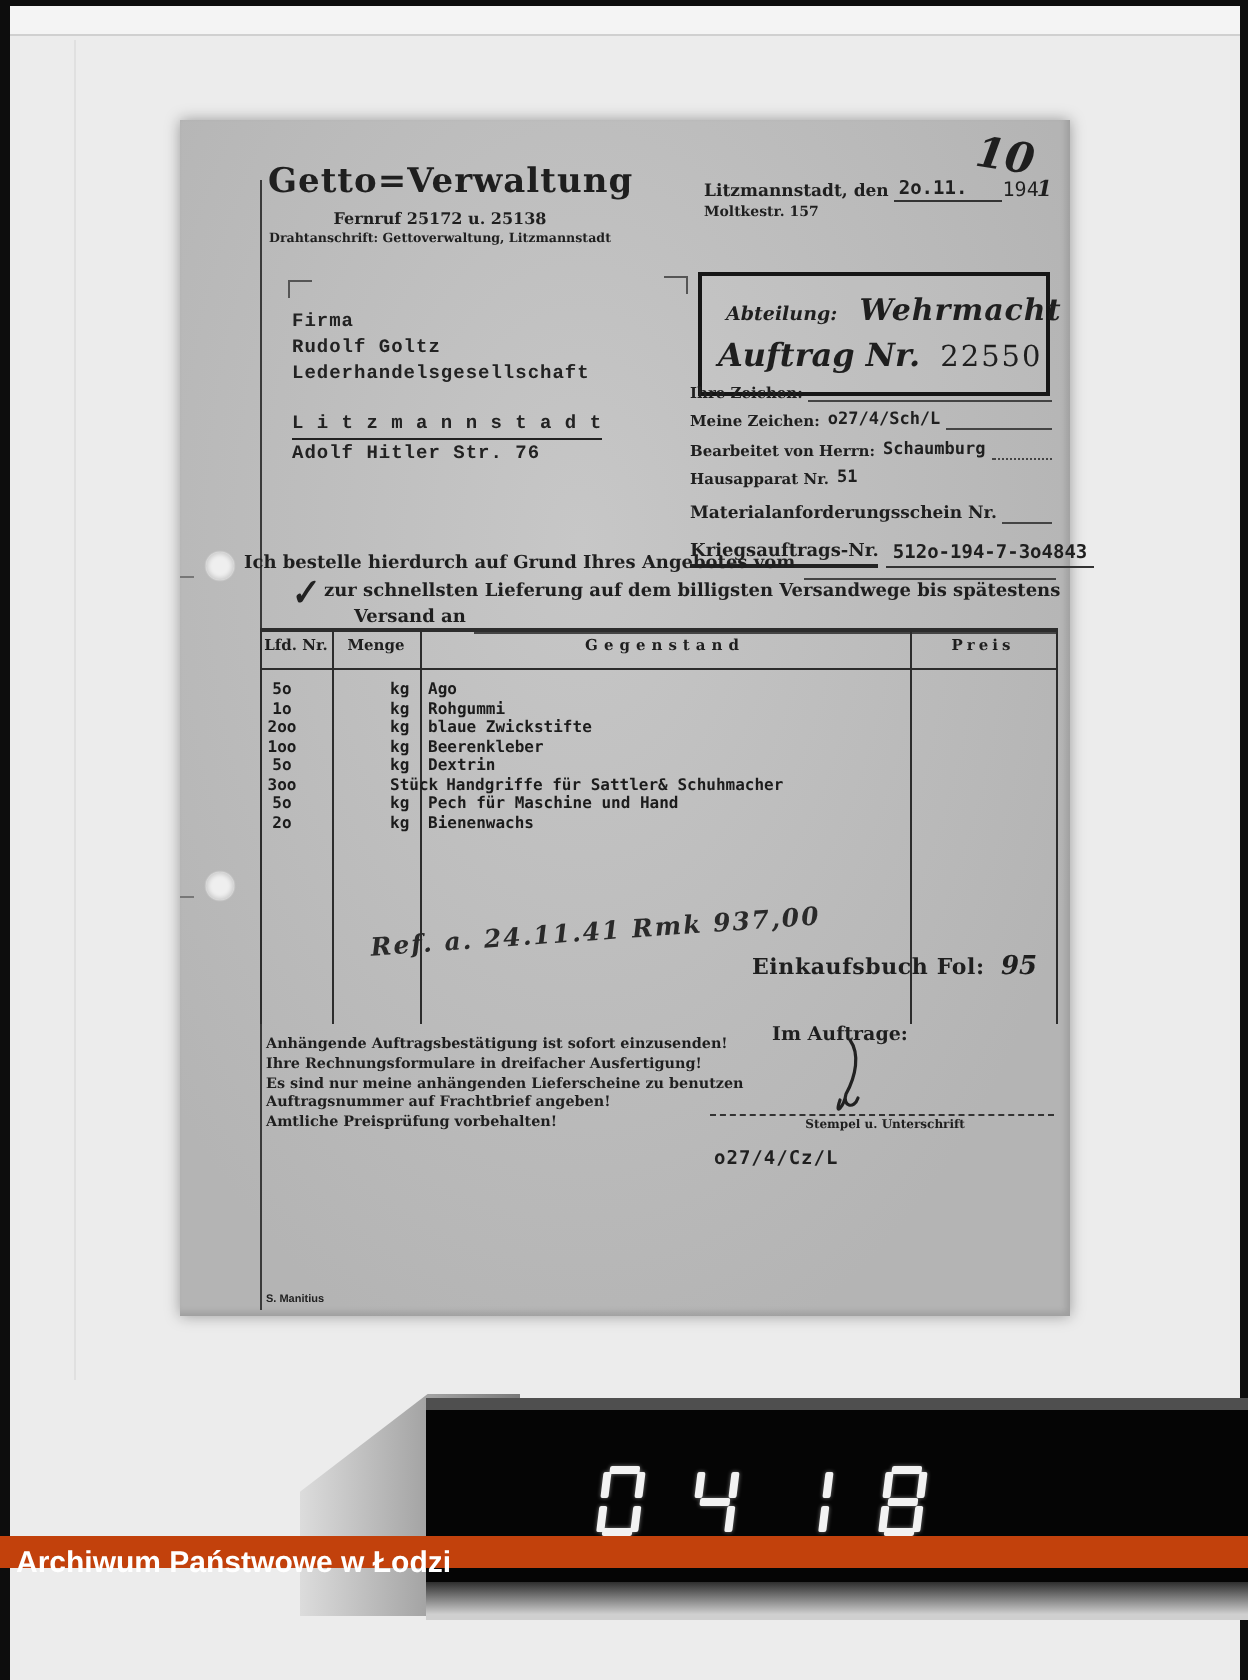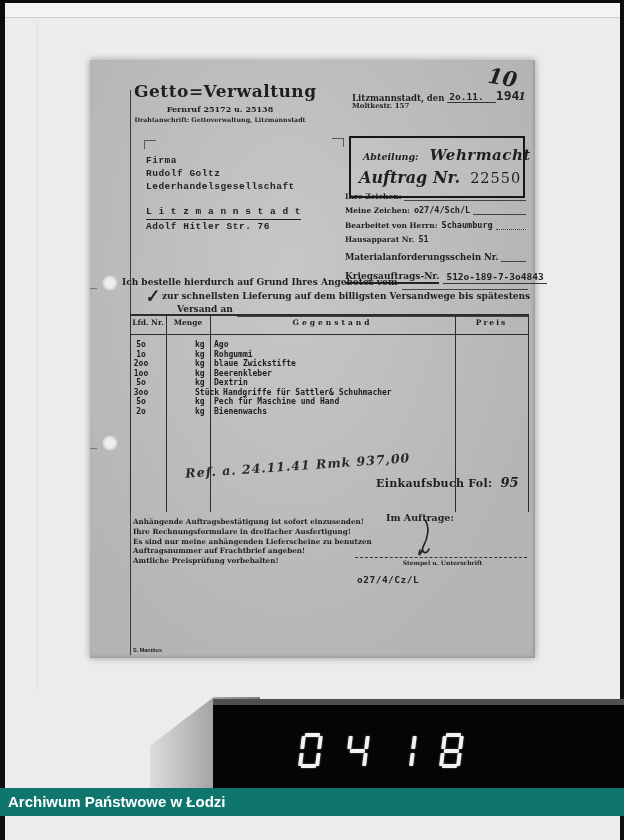--- a/index.html
+++ b/index.html
@@ -30,21 +30,21 @@
   
   .lh{left:44px;top:20px;width:172px;text-align:center;}
   .lh .l1{font-size:13.5px;font-weight:bold;letter-spacing:.3px;}
   .lh .l2{font-size:17px;font-weight:bold;letter-spacing:.5px;margin-top:1px;}
   .lh .phone{font-size:8px;font-weight:bold;margin-top:3px;}
   .lh .wire{font-size:6.3px;font-weight:bold;margin-top:2px;}
   
   .dateline{left:262px;top:28px;width:174px;font-size:8.5px;font-weight:bold;display:flex;align-items:flex-end;white-space:nowrap;}
   .dateline .dval{font-family:"DejaVu Sans Mono",monospace;font-size:9.5px;font-weight:bold;border-bottom:1px solid #333;margin-left:3px;padding:0 2px;}
   .dateline .dfill{flex:1;border-bottom:1px solid #333;height:9px;}
-  .dateline .yr{font-family:"DejaVu Sans Mono",monospace;font-size:13px;font-weight:bold;}
+  .dateline .yr{font-family:"DejaVu Sans Mono",monospace;font-size:10px;font-weight:normal;}
   .dateline .yrw{font-style:italic;font-size:11px;font-weight:bold;margin-left:-1px;}
   .street2{left:262px;top:41px;font-size:7px;font-weight:bold;}
   .pageno{left:398px;top:5px;font-size:21px;font-style:italic;font-weight:bold;transform:rotate(9deg);font-family:"DejaVu Serif",serif;}
   
   .cmark-l{left:54px;top:80px;width:11px;height:8px;border-left:1px solid #555;border-top:1px solid #555;}
   .cmark-r{left:242px;top:78px;width:11px;height:8px;border-right:1px solid #555;border-top:1px solid #555;}
   
   .recipient{left:56px;top:94px;font-family:Liberation Mono, monospace;font-size:9.5px;font-weight:bold;line-height:13px;letter-spacing:.5px;color:#222;}
   .recipient .city{display:inline-block;margin-top:12px;border-bottom:1.5px solid #222;padding-bottom:1px;}
   
@@ -110,21 +110,21 @@
   .digit{position:relative;width:21px;height:35px;transform:skewX(-7deg);}
   .seg{position:absolute;background:#f2f2f2;border-radius:1px;box-shadow:0 0 2px rgba(255,255,255,.45);}
   .seg-a{left:3px;top:0;width:15px;height:4px;}
   .seg-f{left:0;top:2.5px;width:4px;height:13px;}
   .seg-b{left:17px;top:2.5px;width:4px;height:13px;}
   .seg-g{left:3px;top:15.5px;width:15px;height:4px;}
   .seg-e{left:0;top:19.5px;width:4px;height:13px;}
   .seg-c{left:17px;top:19.5px;width:4px;height:13px;}
   .seg-d{left:3px;top:31px;width:15px;height:4px;}
   
-  .archive-bar{left:0;top:788px;width:624px;height:28px;background:#0f766e;}
+  .archive-bar{left:0;top:768px;width:624px;height:16px;background:#c2410c;}
   .archive-bar .lab{font-family:"Liberation Sans",sans-serif;font-weight:bold;font-size:15px;color:#fff;line-height:28px;padding-left:8px;}
 </style>
 </head>
 <body>
 
 <div class="abs bar-top"></div>
 <div class="abs bar-left"></div>
 <div class="abs bar-right"></div>
 <div class="abs band-top"></div>
 <div class="abs film-line-v"></div>
@@ -194,21 +194,21 @@
     <div class="refrow">
       <span>Hausapparat Nr.</span>
       <span class="mval">51</span>
     </div>
     <div class="refrow mat">
       <span>Materialanforderungsschein Nr.</span>
       <span class="fill"></span>
     </div>
     <div class="refrow kga">
       <span class="klab">Kriegsauftrags-Nr.</span>
-      <span class="mval">512o-189-7-3o4843</span>
+      <span class="mval">512o-194-7-3o4843</span>
     </div>
   </div>
 
   <div class="abs ordertext">
     <div class="oline">
       <span>Ich bestelle hierdurch auf Grund Ihres Angebotes vom</span>
       <span class="fill"></span>
     </div>
     <div class="oline i2">
       <span>zur schnellsten Lieferung auf dem billigsten Versandwege bis spätestens</span>

